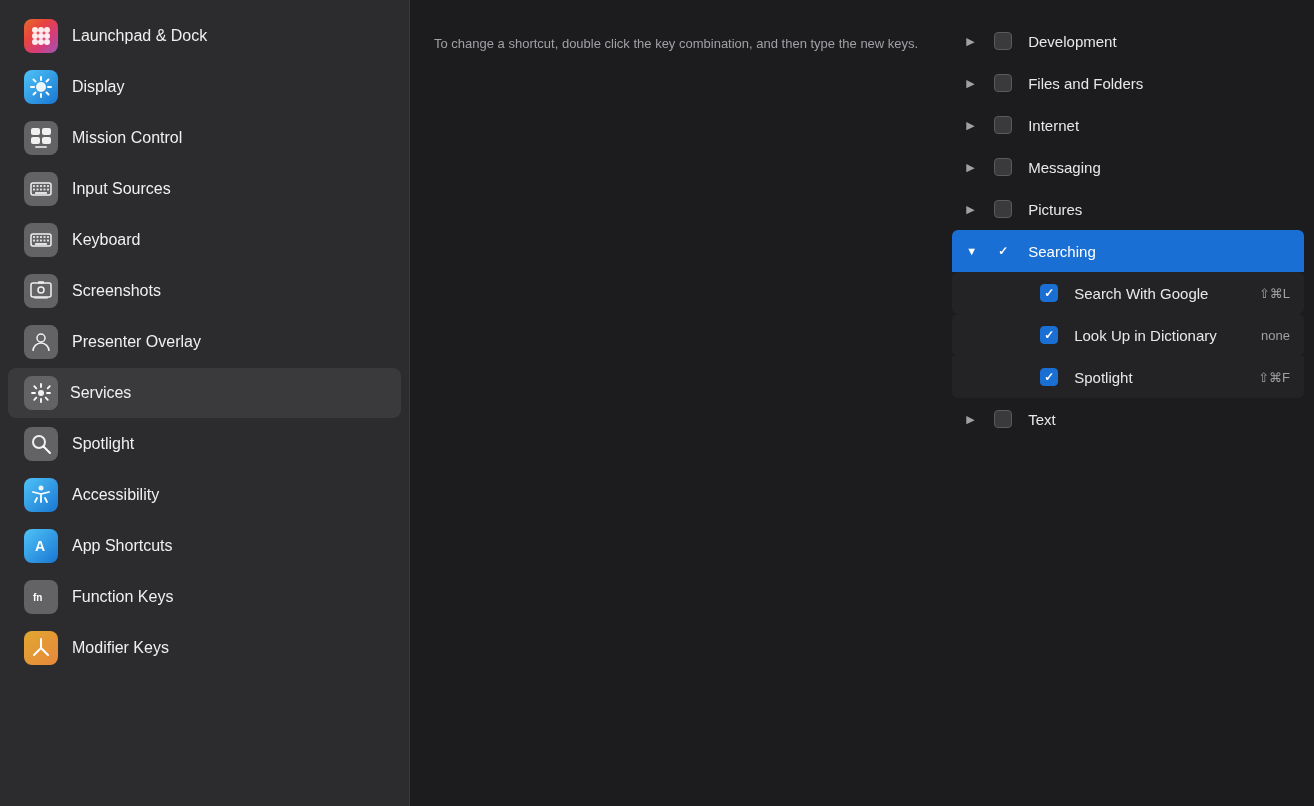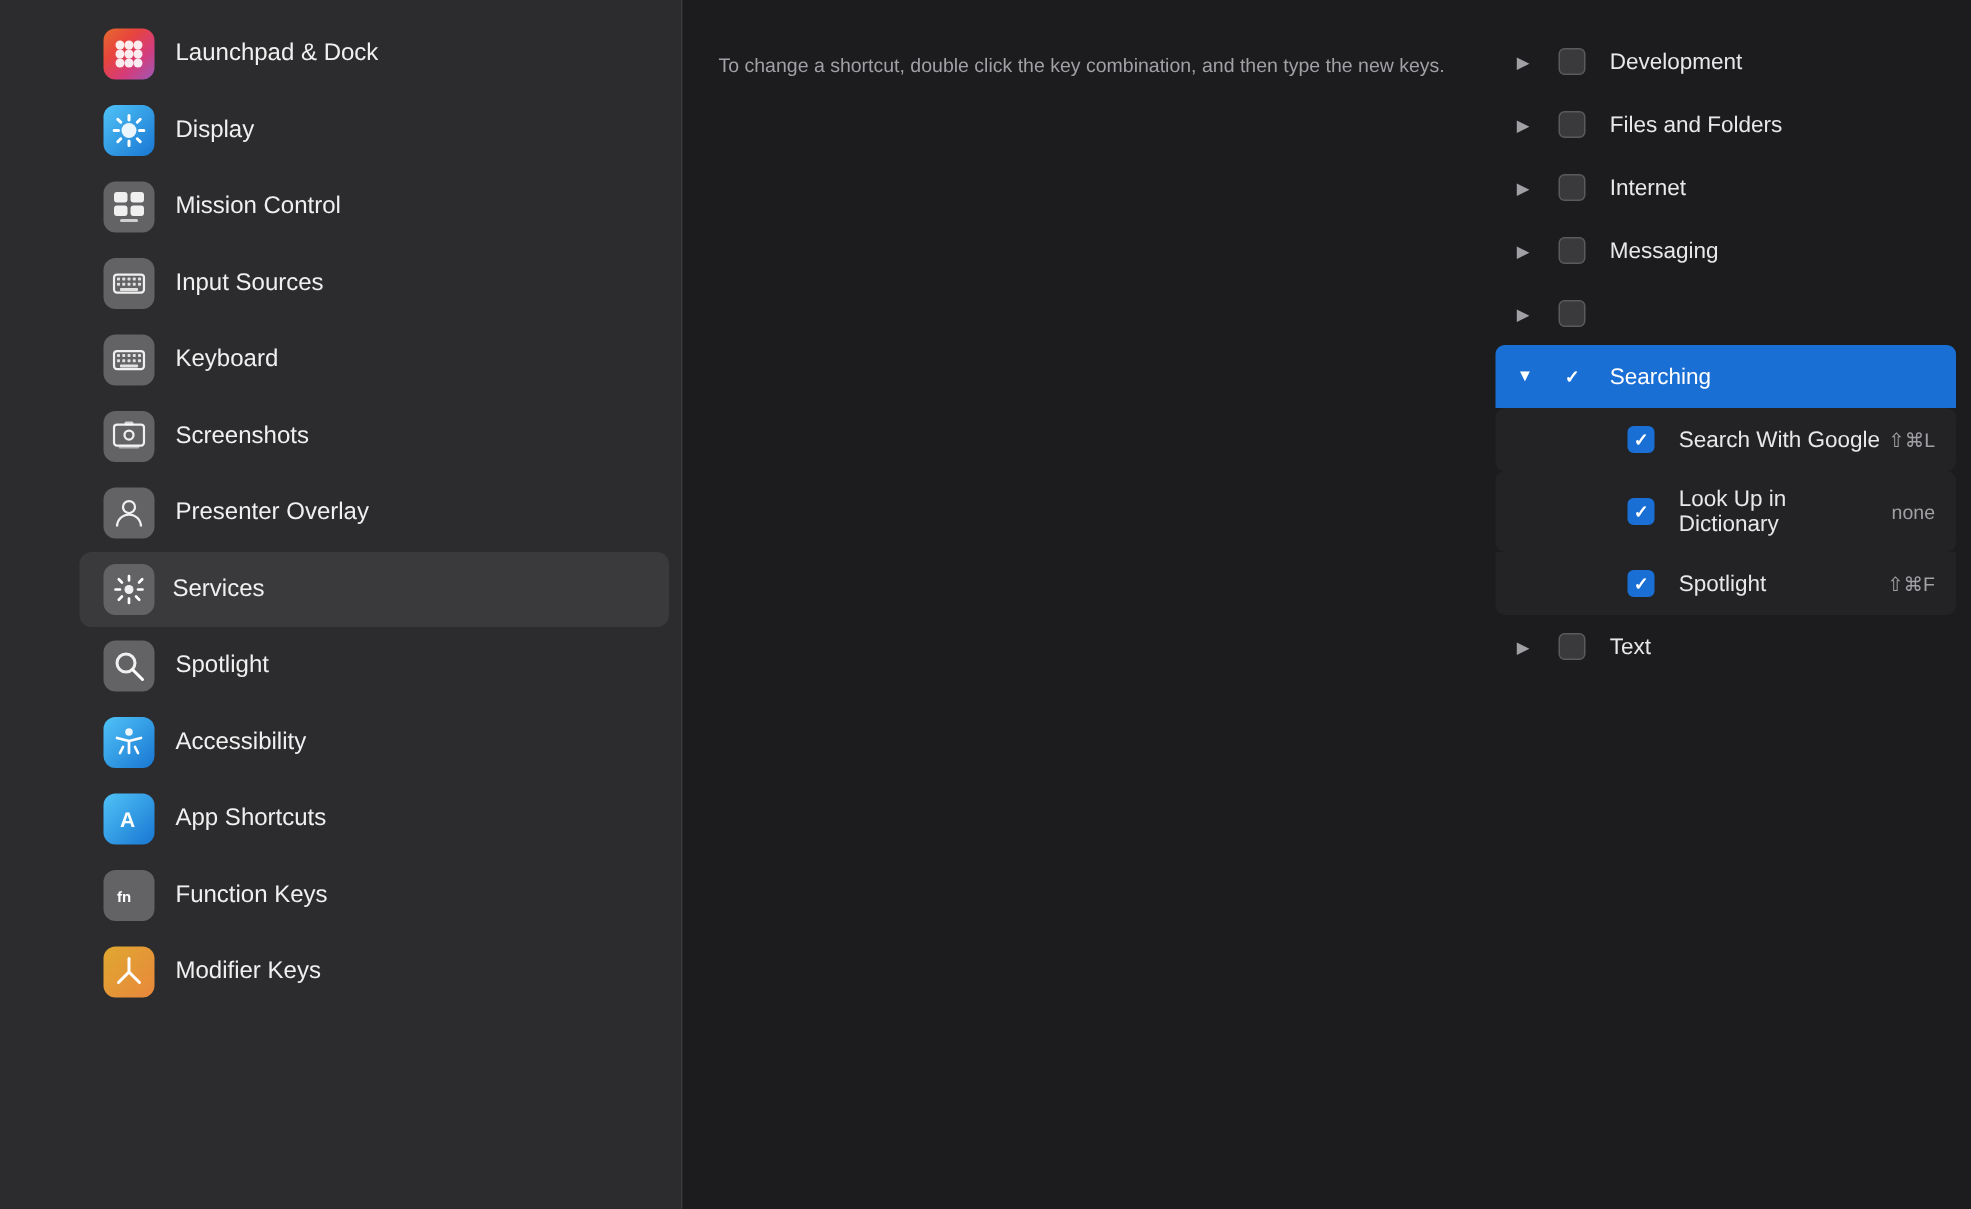--- a/index.html
+++ b/index.html
@@ -13,21 +13,20 @@
     }
 
     
     .sidebar {
       width: 410px;
       min-width: 410px;
       background: #2c2c2e;
       padding: 10px 0;
       overflow-y: auto;
       border-right: 1px solid #3a3a3c;
-      margin-left: 45px;
     }
     .sidebar-item {
       display: flex;
       align-items: center;
       padding: 8px 16px;
       cursor: pointer;
       border-radius: 8px;
       margin: 1px 8px;
       gap: 14px;
     }
@@ -343,20 +342,21 @@
         <span class="row-label">Internet</span>
       </div>
       <div class="shortcut-row">
         <span class="chevron">▶</span>
         <div class="checkbox indeterminate"></div>
         <span class="row-label">Messaging</span>
       </div>
       <div class="shortcut-row">
         <span class="chevron">▶</span>
         <div class="checkbox indeterminate"></div>
+        <span class="row-label">Pictures</span>
       </div>
       <div class="shortcut-row expanded-header">
         <span class="chevron down">▼</span>
         <div class="checkbox checked"></div>
         <span class="row-label expanded">Searching</span>
       </div>
       <div class="shortcut-row sub-item">
         <span class="chevron"></span>
         <div class="checkbox checked"></div>
         <span class="row-label">Search With Google</span>

